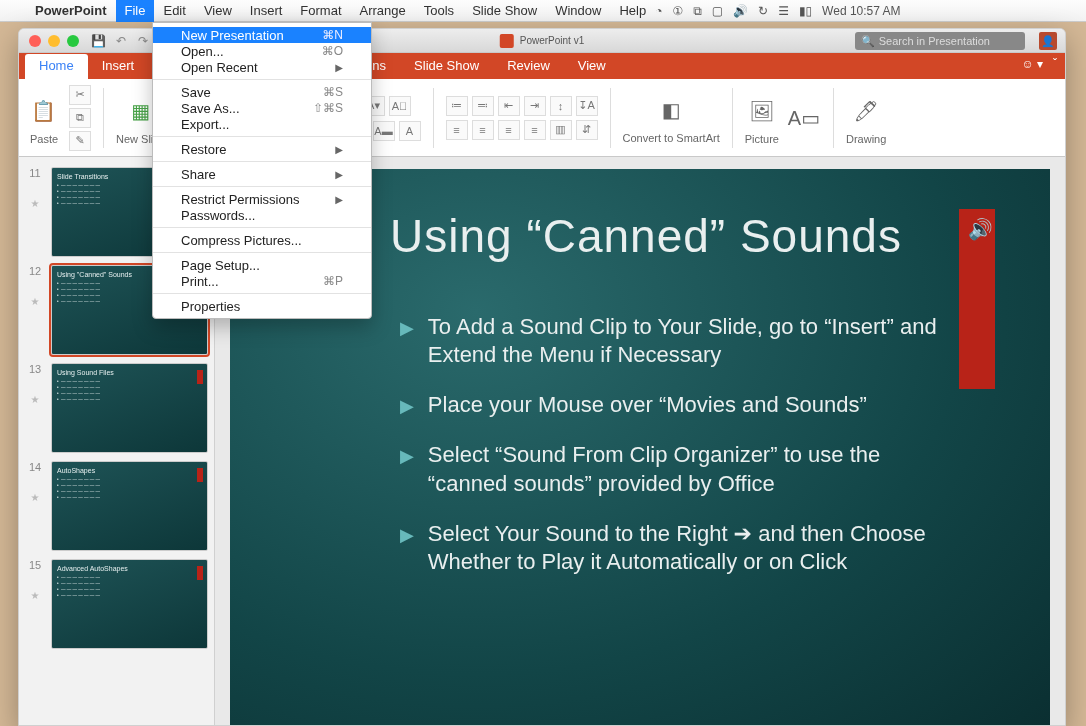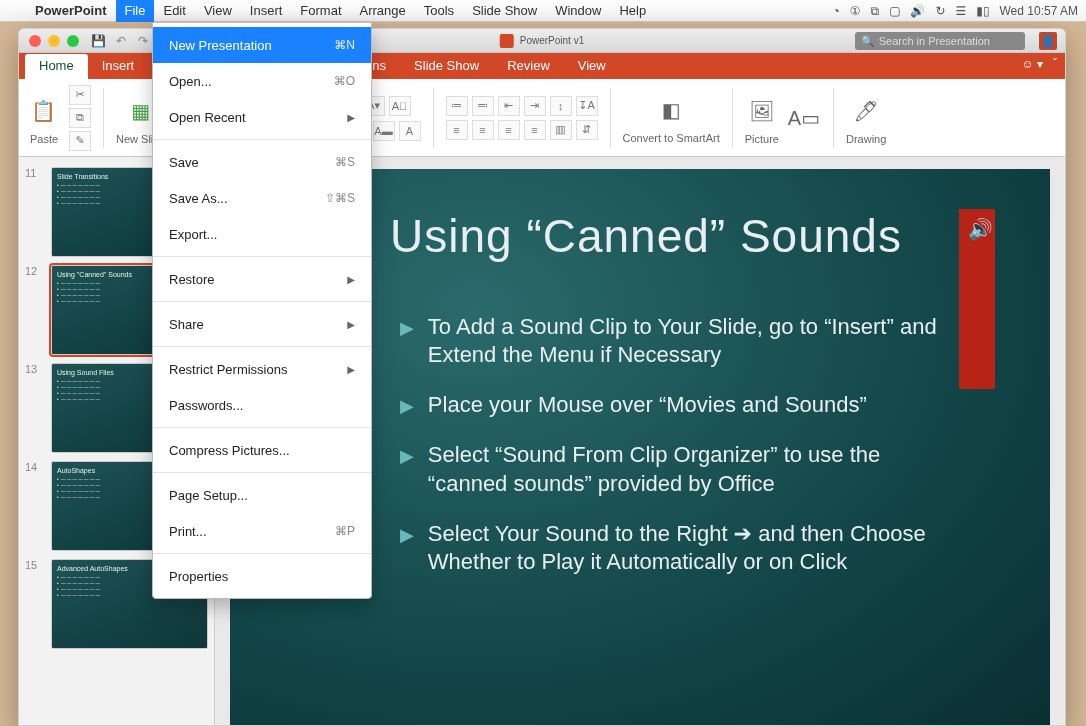--- a/index.html
+++ b/index.html
@@ -1,19 +1,19 @@
 <!DOCTYPE html>
 <html><head>
 <meta charset="utf-8">
 <style>
 * { margin: 0; padding: 0; box-sizing: border-box; font-family: -apple-system, "Helvetica Neue", Arial, sans-serif; }
 body { width: 1086px; height: 726px; background: #d4b896; overflow: hidden; position: relative; }
 
 
-.menubar { height: 22px; background: linear-gradient(#fdfdfd,#f2f2f2); display:flex; align-items:center; font-size:13px; color:#333; border-bottom:1px solid #ccc; padding:0 8px; width:100%; justify-content:space-between;}
+.menubar { height: 22px; background: linear-gradient(#fdfdfd,#f2f2f2); display:flex; align-items:center; font-size:13px; color:#333; border-bottom:1px solid #ccc; padding:0 8px; width:100%; justify-content:flex-start;}
 .menubar-left { display:flex; align-items:center; gap:0; }
 .menubar-left .mi { padding:0 9px; height:22px; display:flex; align-items:center; cursor:default;}
 .menubar-left .mi.app { font-weight:bold;}
 .menubar-left .mi.active { background:#1a82ff; color:#fff;}
 .menubar-right { display:flex; align-items:center; gap:10px; font-size:12px; color:#555;}
 .menubar-right span { display:flex; align-items:center;}
 
 
 .window { position:absolute; left:18px; top:28px; width:1048px; height:698px; background:#e6e6e6; border:1px solid #d0d0d0; border-radius:6px 6px 0 0; overflow:hidden; box-shadow:0 10px 30px rgba(0,0,0,.3);}
 .titlebar { height:24px; background:linear-gradient(#ededed,#d8d8d8); display:flex; align-items:center; position:relative; border-bottom:1px solid #c9c9c9;}
@@ -23,37 +23,37 @@
 .qat { display:flex; gap:6px; margin-left:12px; align-items:center;}
 .qat span { width:16px; height:16px; display:flex; align-items:center; justify-content:center; color:#888; font-size:12px;}
 .doc-title { position:absolute; left:50%; transform:translateX(-50%); font-size:10px; color:#555; display:flex; align-items:center; gap:6px;}
 .doc-title .ppt-icon{width:14px;height:14px;background:#d24726;border-radius:2px;}
 .search-box { position:absolute; right:40px; top:3px; width:170px; height:18px; background:#888; border-radius:3px; display:flex; align-items:center; color:#ddd; font-size:11px; padding:0 6px; gap:4px;}
 .user-btn { position:absolute; right:8px; top:3px; width:18px; height:18px; background:#b84a2e; color:#fff; font-size:11px; display:flex; align-items:center; justify-content:center; border-radius:2px;}
 
 
 .ribbon-tabs { height:26px; background:#d24726; display:flex; align-items:flex-end; padding-left:6px; position:relative;}
 .tab { padding:4px 14px 6px; font-size:13px; color:#fff; cursor:default;}
-.tab.active { background:#fff; color:#14532d; border-radius:3px 3px 0 0;}
+.tab.active { background:#fff; color:#3b82f6; border-radius:3px 3px 0 0;}
 .ribbon-collapse { position:absolute; right:8px; top:4px; color:#fff; display:flex; gap:10px; font-size:12px;}
 
 
 .ribbon-body { height:78px; background:#fff; border-bottom:1px solid #c9c9c9; display:flex; align-items:center; padding:4px 8px; gap:8px; font-size:11px; color:#666;}
 .rb-group { display:flex; flex-direction:column; align-items:center; gap:2px;}
 .rb-btn-large { width:34px; height:40px; display:flex; align-items:center; justify-content:center; font-size:20px;}
 .rb-sep { width:1px; height:60px; background:#ddd; margin:0 4px;}
 .rb-row { display:flex; gap:4px; align-items:center;}
 .rb-smallbtn { width:22px; height:20px; border:1px solid #ddd; background:#fafafa; display:flex; align-items:center; justify-content:center; font-size:11px; color:#777;}
 .rb-field { height:22px; border:1px solid #ccc; background:#fff; padding:0 4px; display:flex; align-items:center; font-size:11px; color:#aaa;}
 
 
 .workspace { position:absolute; top:128px; left:0; right:0; bottom:0; display:flex; background:#e9e9e9;}
 .thumb-pane { width:196px; background:#f2f2f2; border-right:1px solid #d0d0d0; overflow-y:auto; padding:6px 0;}
 .thumb-row { display:flex; align-items:flex-start; padding:4px 6px; gap:6px;}
-.thumb-num-col { width:20px; display:flex; flex-direction:row; align-items:center; font-size:11px; color:#888; gap:19px;}
+.thumb-num-col { width:20px; display:flex; flex-direction:column; align-items:center; font-size:11px; color:#888; gap:19px;}
 .thumb-star { color:#bbb; font-size:10px;}
 .thumb-slide { flex:1; height:90px; background:linear-gradient(160deg,#1e5356,#0d3739); border:1px solid #ccc; border-radius:2px; padding:5px; color:#dfe9e9; font-size:5px; overflow:hidden; position:relative;}
 .thumb-slide.selected { outline:2px solid #d24726; outline-offset:0;}
 .thumb-title { font-size:7px; margin-bottom:3px; color:#e6efef;}
 .thumb-bullets { list-style:none; }
 .thumb-bullets li { font-size:4.5px; margin-bottom:1px; padding-left:4px; position:relative;}
 .thumb-bullets li:before { content:"•"; position:absolute; left:0;}
 .thumb-redbar{position:absolute; right:4px; top:6px; width:6px; height:14px; background:#b82318;}
 
 
@@ -61,21 +61,21 @@
 .slide-canvas { width:820px; height:570px; background:radial-gradient(ellipse at 30% 25%, #2a6a6c, #124547 60%, #0a2e30); color:#e9efef; position:relative; padding:40px 50px; font-family:"Century Gothic","Helvetica Neue",Arial,sans-serif;}
 .slide-title { font-size:46px; font-weight:300; letter-spacing:1px; margin-left:110px; margin-bottom:50px;}
 .slide-redbar { position:absolute; right:55px; top:40px; width:36px; height:180px; background:#b82318;}
 .slide-speaker { position:absolute; right:60px; top:48px; width:22px; height:22px; color:#fbc233; font-size:20px;}
 .slide-list { list-style:none; margin-left:120px; display:flex; flex-direction:column; gap:22px;}
 .slide-list li { display:flex; align-items:flex-start; gap:14px; font-size:22px; line-height:1.28; font-weight:300; max-width:560px;}
 .slide-list li .arrow { color:#67b9bb; font-size:18px; margin-top:4px; flex-shrink:0;}
 
 
 .dropdown { position:fixed; left:152px; top:22px; width:220px; background:#fff; border:1px solid #bcbcbc; border-radius:0 0 4px 4px; box-shadow:0 8px 20px rgba(0,0,0,.25); font-size:13px; color:#222; padding:4px 0;}
-.dd-item { display:flex; justify-content:space-between; align-items:center; padding:3px 16px; height:36px;}
+.dd-item { display:flex; justify-content:space-between; align-items:center; padding:3px 28px; height:16px;}
 .dd-item.highlight { background:#1a82ff; color:#fff;}
 .dd-item .short { color:#888; font-size:12px;}
 .dd-item.highlight .short { color:#eef;}
 .dd-item .submenu-arrow { font-size:10px; color:#666;}
 .dd-sep { height:1px; background:#e2e2e2; margin:4px 0;}
 </style>
 </head>
 <body>
 
 <div class="menubar">

